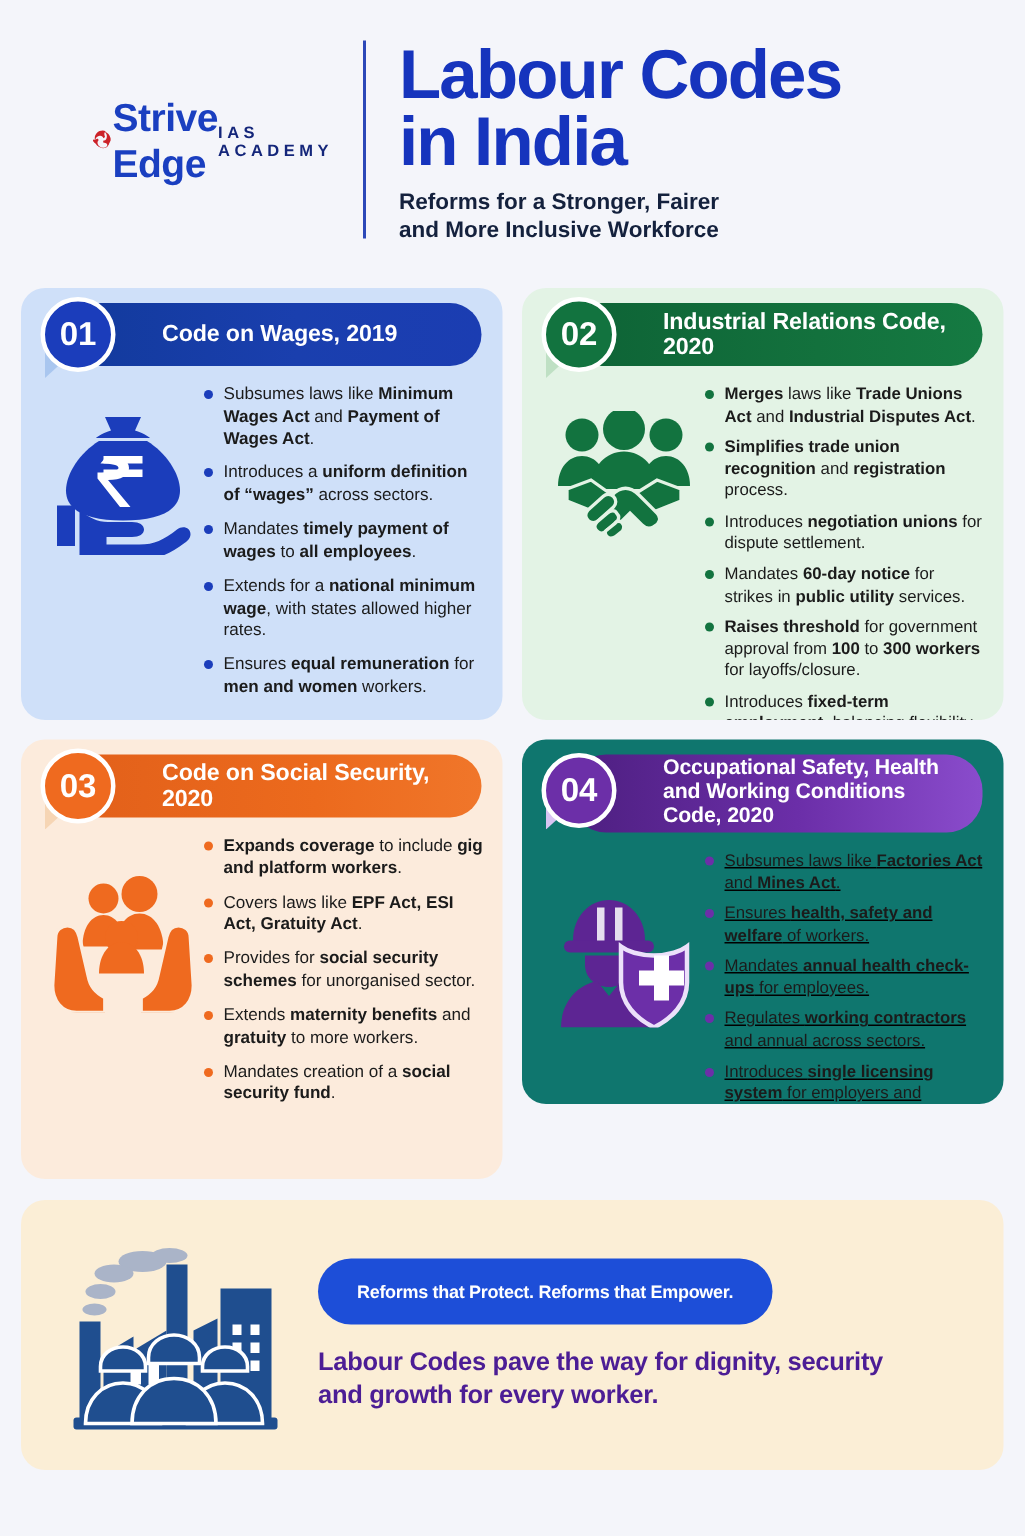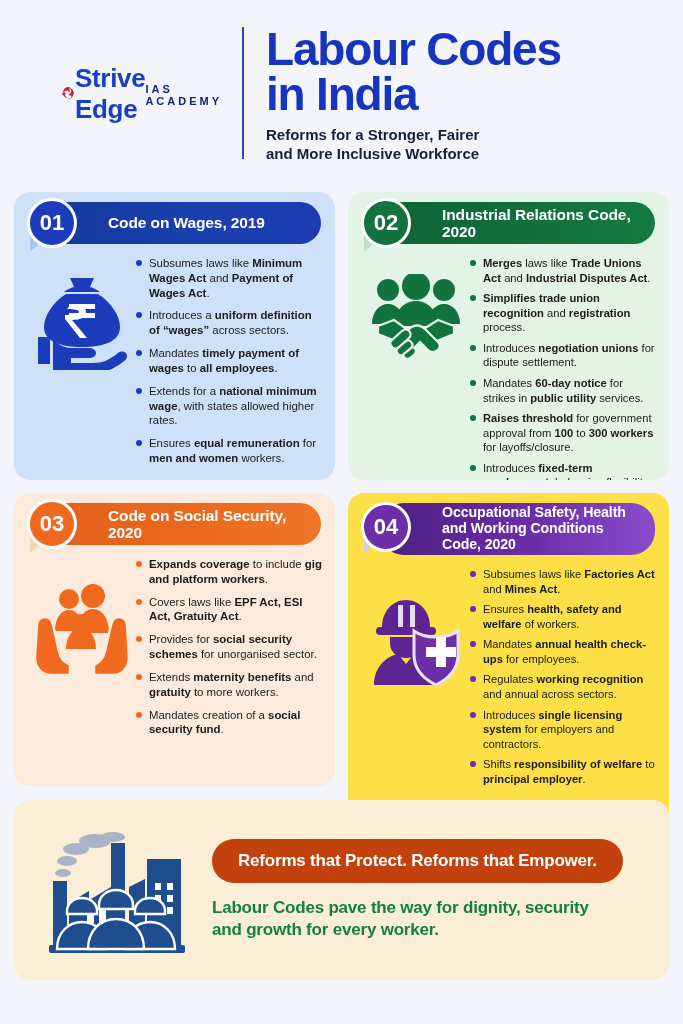--- a/index.html
+++ b/index.html
@@ -84,21 +84,21 @@
   }
   .card {
     position: relative;
     border-radius: 16px;
     padding: 10px 10px 14px 10px;
     overflow: hidden;
   }
   .card-1 { background: #cfe0f9; height: 288px; }
   .card-2 { background: #e3f3e5; height: 288px; }
   .card-3 { background: #fcebdc; height: 293px; }
-  .card-4 { background: #fde047; height: 346px; }
+  .card-4 { background: #0f766e; height: 243px; text-decoration: underline; }
 
   
   .tail {
     position: absolute;
     left: 16px; top: 40px;
     width: 22px; height: 20px;
   }
   .tail-1 { background: #a9c6ef; clip-path: polygon(0 0, 100% 0, 0 100%); }
   .tail-2 { background: #bfe0c4; clip-path: polygon(0 0, 100% 0, 0 100%); }
   .tail-3 { background: #f6d5b4; clip-path: polygon(0 0, 100% 0, 0 100%); }
@@ -201,38 +201,38 @@
     width: 655px; height: 180px;
     background: #fbeed6;
     border-radius: 16px;
     display: flex;
     align-items: center;
     padding: 0 18px 0 20px;
   }
   .banner-icon { flex: 0 0 170px; display: flex; justify-content: center; }
   .banner-text { flex: 1; padding-left: 8px; }
   .banner-pill {
-    background: #c2410c;
+    background: #1d4ed8;
     border-radius: 22px;
     height: 44px;
     display: inline-flex;
     align-items: center;
     justify-content: center;
     padding: 0 26px;
     color: #ffffff;
-    font-size: 17px;
+    font-size: 12px;
     font-weight: 700;
     letter-spacing: -0.2px;
   }
   .banner-line {
     margin-top: 14px;
     font-size: 17px;
     line-height: 1.3;
     font-weight: 700;
-    color: #15803d;
+    color: #4c1d95;
     letter-spacing: -0.2px;
   }
 </style>
 </head>
 <body>
 
 <div class="page">
 
   <div class="header">
     <div class="brand">
@@ -454,21 +454,21 @@
             <div class="bullet">
               <span class="dot dot-4"></span>
               <span><span>Ensures </span><b>health, safety and welfare</b><span> of workers.</span></span>
             </div>
             <div class="bullet">
               <span class="dot dot-4"></span>
               <span><span>Mandates </span><b>annual health check-ups</b><span> for employees.</span></span>
             </div>
             <div class="bullet">
               <span class="dot dot-4"></span>
-              <span><span>Regulates </span><b>working recognition</b><span> and annual across sectors.</span></span>
+              <span><span>Regulates </span><b>working contractors</b><span> and annual across sectors.</span></span>
             </div>
             <div class="bullet">
               <span class="dot dot-4"></span>
               <span><span>Introduces </span><b>single licensing system</b><span> for employers and contractors.</span></span>
             </div>
             <div class="bullet">
               <span class="dot dot-4"></span>
               <span><span>Shifts </span><b>responsibility of welfare</b><span> to </span><b>principal employer</b><span>.</span></span>
             </div>
           </div>

